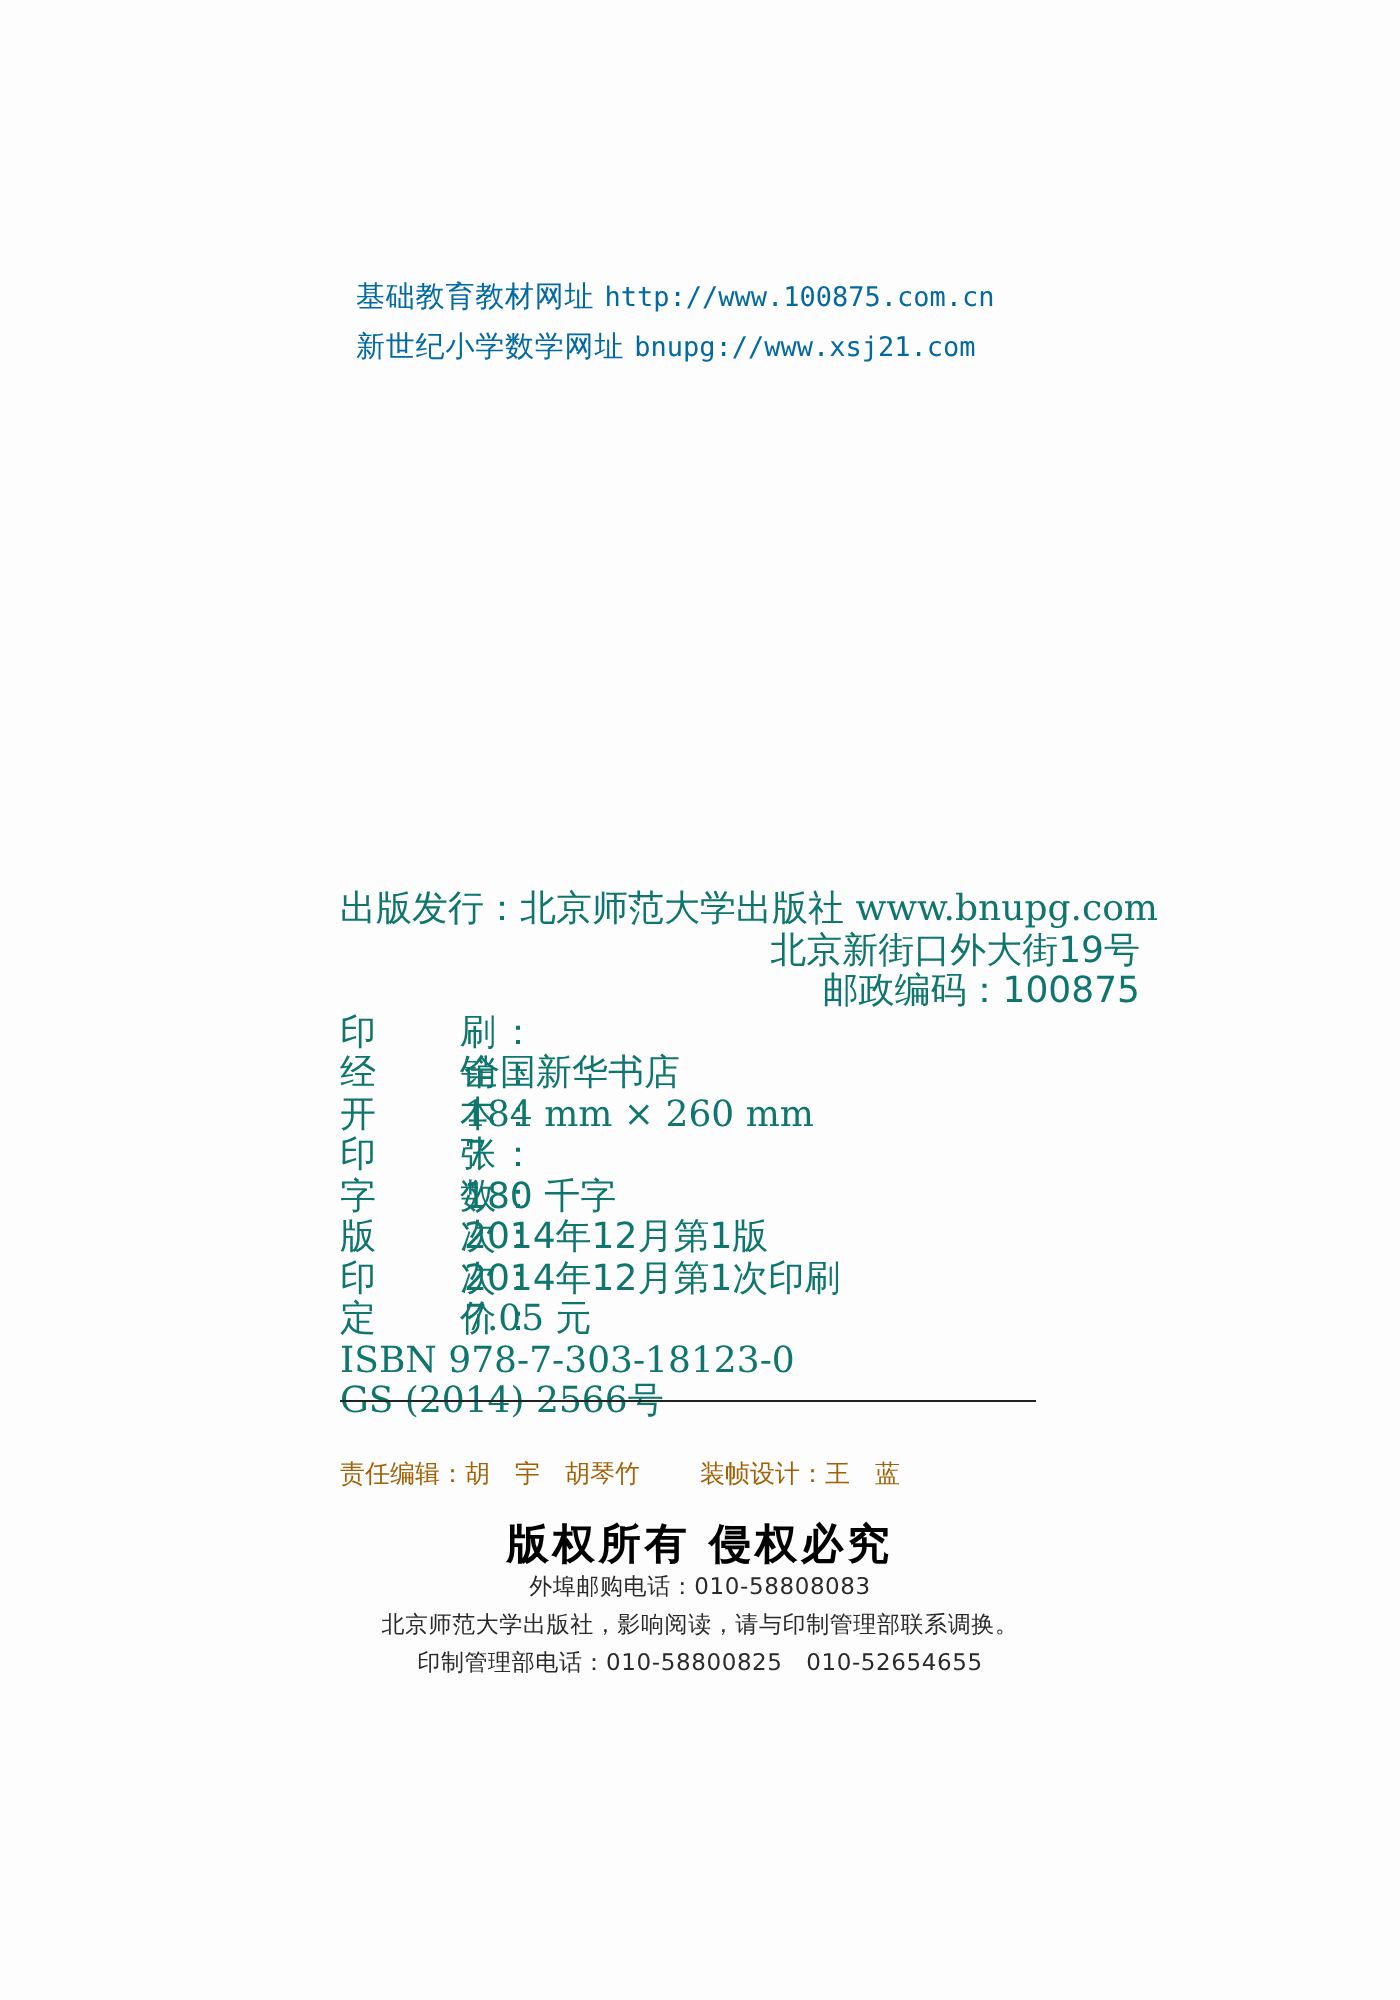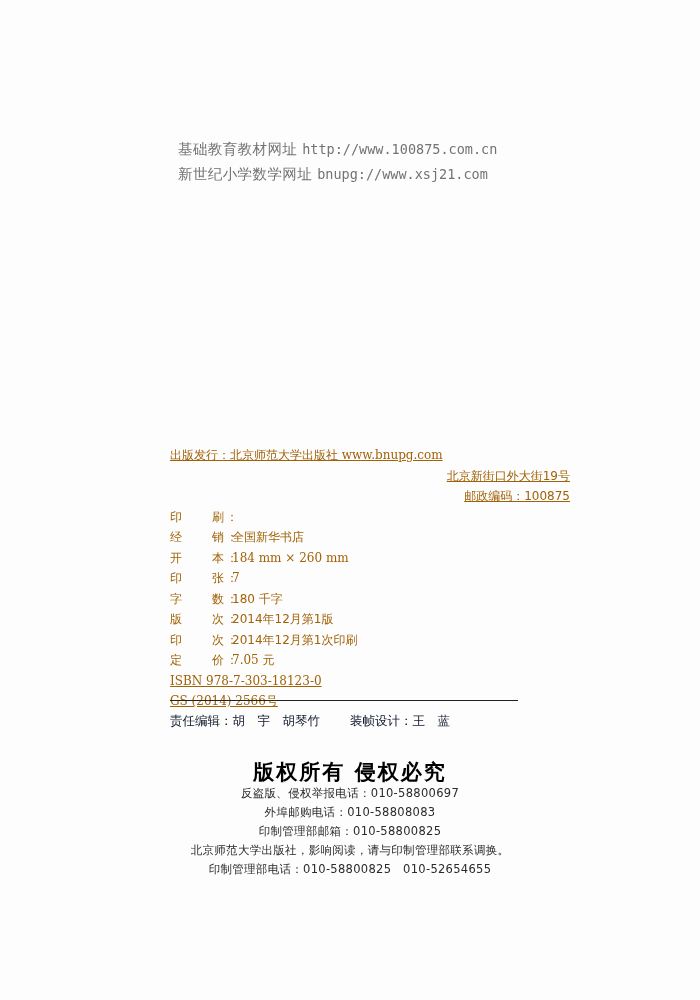--- a/index.html
+++ b/index.html
@@ -24,44 +24,43 @@
   
   .web-block {
     position: absolute;
     left: 178px;
     top: 137px;
     width: 420px;
   }
   .web-line {
     font-size: 14.5px;
     letter-spacing: 0.4px;
-    color: #737373;
+    color: #0369a1;
     line-height: 25px;
     white-space: nowrap;
     font-family: "DejaVu Sans", sans-serif;
   }
   .web-line .url {
     font-family: "DejaVu Sans Mono", monospace;
     font-size: 13.5px;
     letter-spacing: 0px;
   }
 
   
   .colophon {
     position: absolute;
     left: 170px;
     top: 445px;
     width: 400px;
   }
   .cl-row {
-    font-size: 12px;
+    font-size: 18px;
     line-height: 20.5px;
-    color: #a16207;
+    color: #0f766e;
     white-space: nowrap;
-    text-decoration: underline;
   }
   .cl-center {
     text-align: right;
     padding-left: 6px;
   }
   .cl-label {
     display: inline-block;
     width: 62px;
     letter-spacing: 6px;
   }
@@ -87,21 +86,22 @@
   .credits {
     position: absolute;
     left: 170px;
     top: 710px;
     width: 400px;
   }
   .cr-row {
     font-size: 12.5px;
     line-height: 21px;
     white-space: nowrap;
-    color: #0f172a;
+    color: #a16207;
+    margin-top: 16px;
   }
   .cr-col1 {
     display: inline-block;
     width: 180px;
   }
   .cr-col2 {
     display: inline-block;
   }
 
   
@@ -188,20 +188,18 @@
 
   <div class="credits">
     <div class="cr-row">
       <span class="cr-col1"><span>责任编辑：</span><span>胡　宇　胡琴竹</span></span><span class="cr-col2"><span>装帧设计：</span><span>王　蓝</span></span>
     </div>
   </div>
 
   <div class="copyright">版权所有 侵权必究</div>
 
   <div class="notices">
-    <div class="notice">反盗版、侵权举报电话：010-58800697</div>
     <div class="notice">外埠邮购电话：010-58808083</div>
-    <div class="notice">印制管理部邮箱：010-58800825</div>
     <div class="notice">北京师范大学出版社，影响阅读，请与印制管理部联系调换。</div>
     <div class="notice">印制管理部电话：010-58800825　010-52654655</div>
   </div>
 
 </div>
 
 </body></html>

